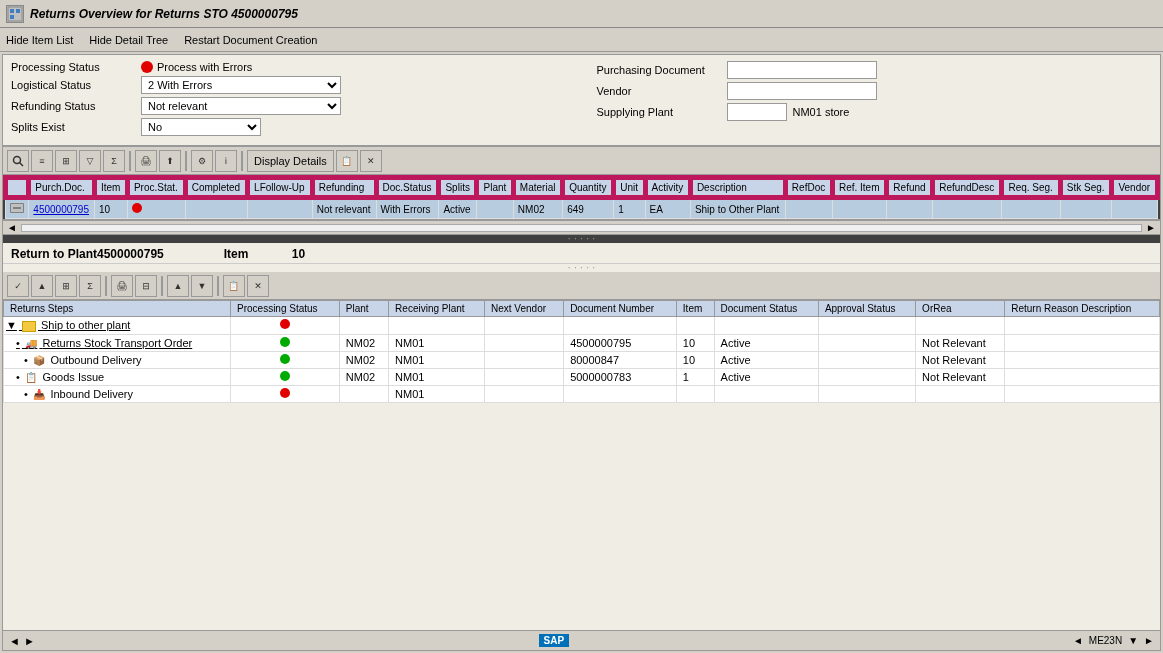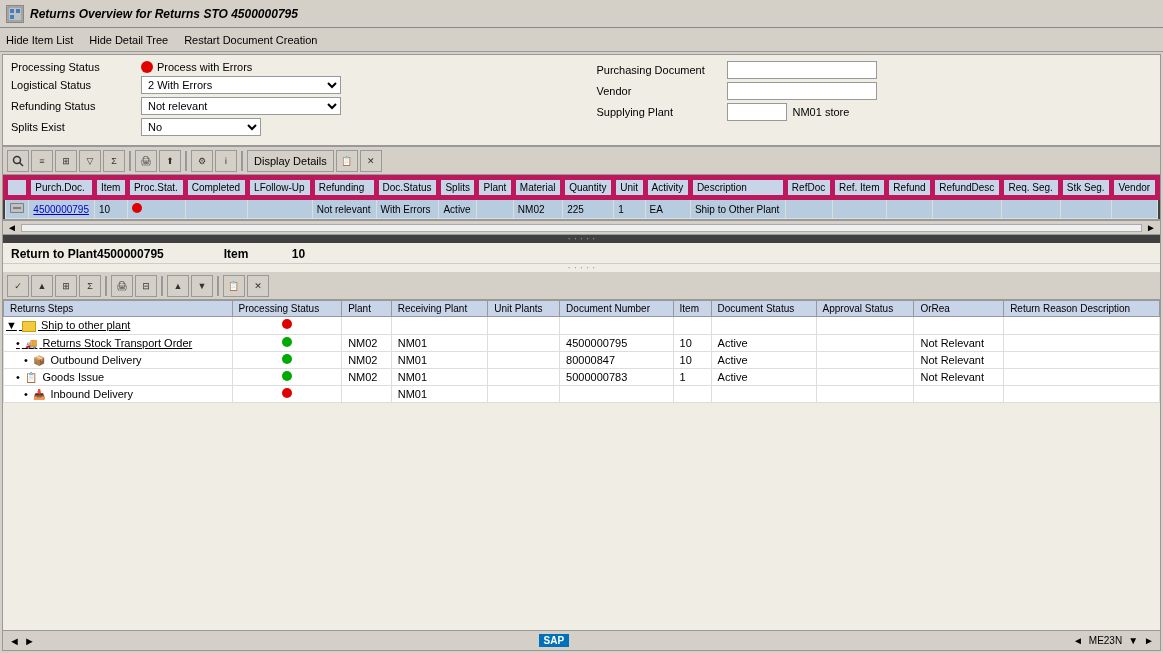--- a/index.html
+++ b/index.html
@@ -426,21 +426,21 @@
           <td>
             <span class="status-dot dot-red" style="width:10px;height:10px;"></span>
           </td>
           <td></td>
           <td></td>
           <td>Not relevant</td>
           <td>With Errors</td>
           <td>Active</td>
           <td></td>
           <td>NM02</td>
-          <td>225</td>
+          <td>649</td>
           <td>1</td>
           <td>EA</td>
           <td>Ship to Other Plant</td>
           <td></td>
           <td></td>
           <td></td>
           <td></td>
           <td></td>
           <td></td>
           <td></td>
@@ -494,21 +494,21 @@
     </div>
 
     <div class="returns-table-wrap">
       <table class="returns-table">
         <thead>
           <tr>
             <th>Returns Steps</th>
             <th>Processing Status</th>
             <th>Plant</th>
             <th>Receiving Plant</th>
-            <th>Unit Plants</th>
+            <th>Next Vendor</th>
             <th>Document Number</th>
             <th>Item</th>
             <th>Document Status</th>
             <th>Approval Status</th>
             <th>OrRea</th>
             <th>Return Reason Description</th>
           </tr>
         </thead>
         <tbody id="returns-tbody">
         <tr class="tree-row">

